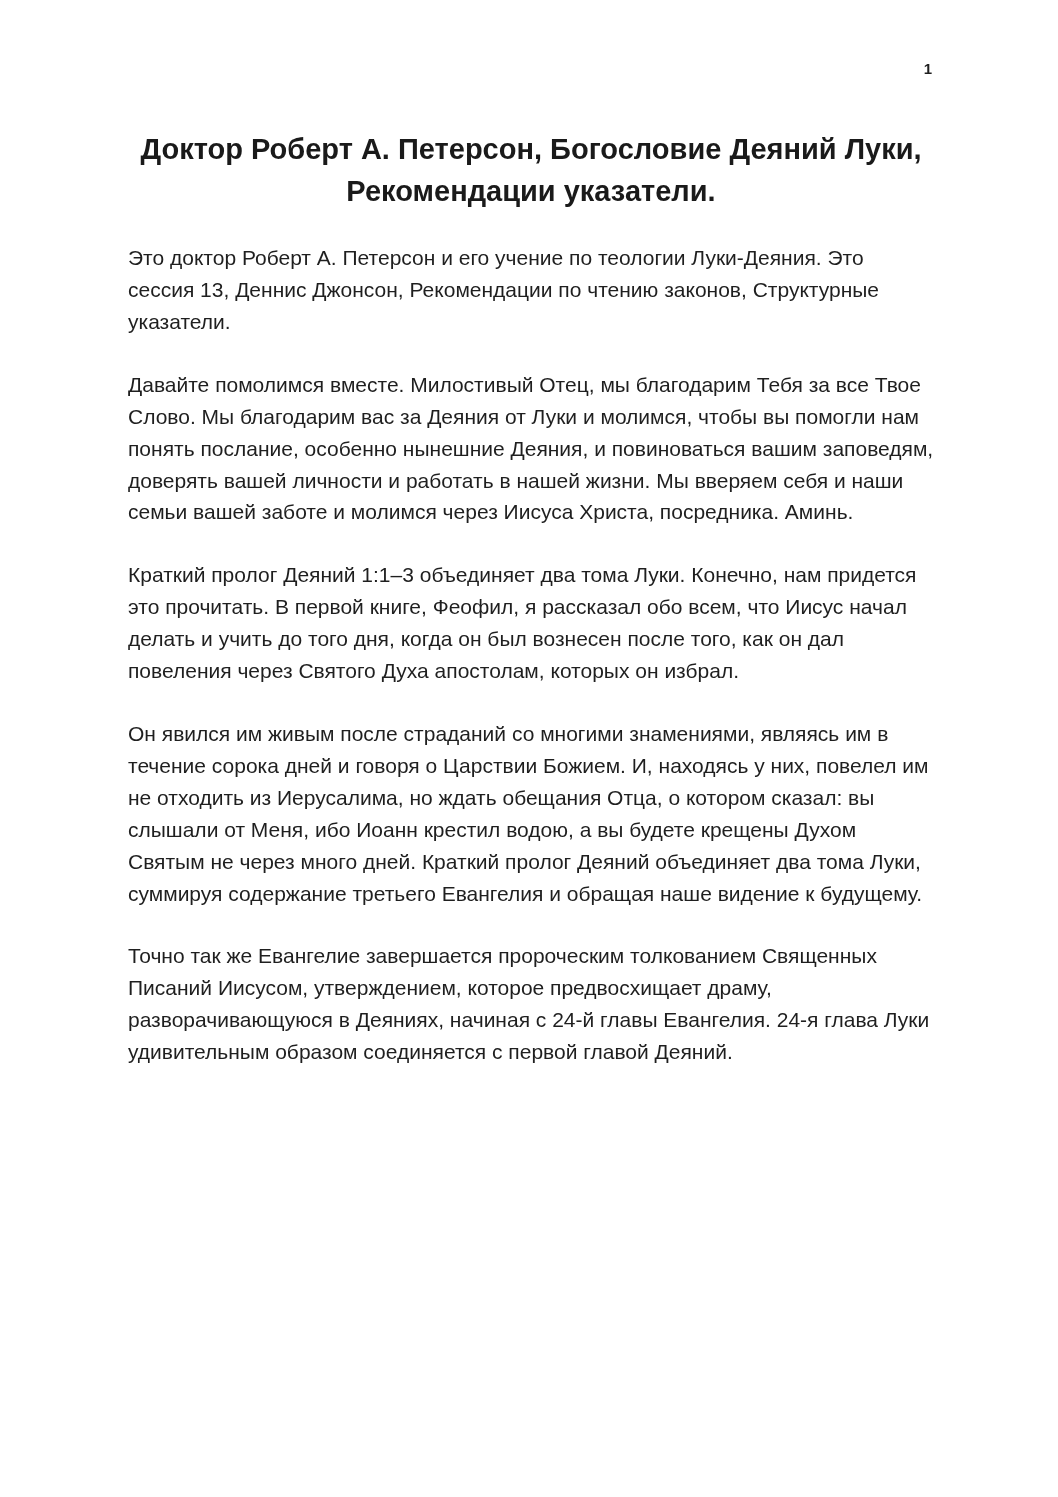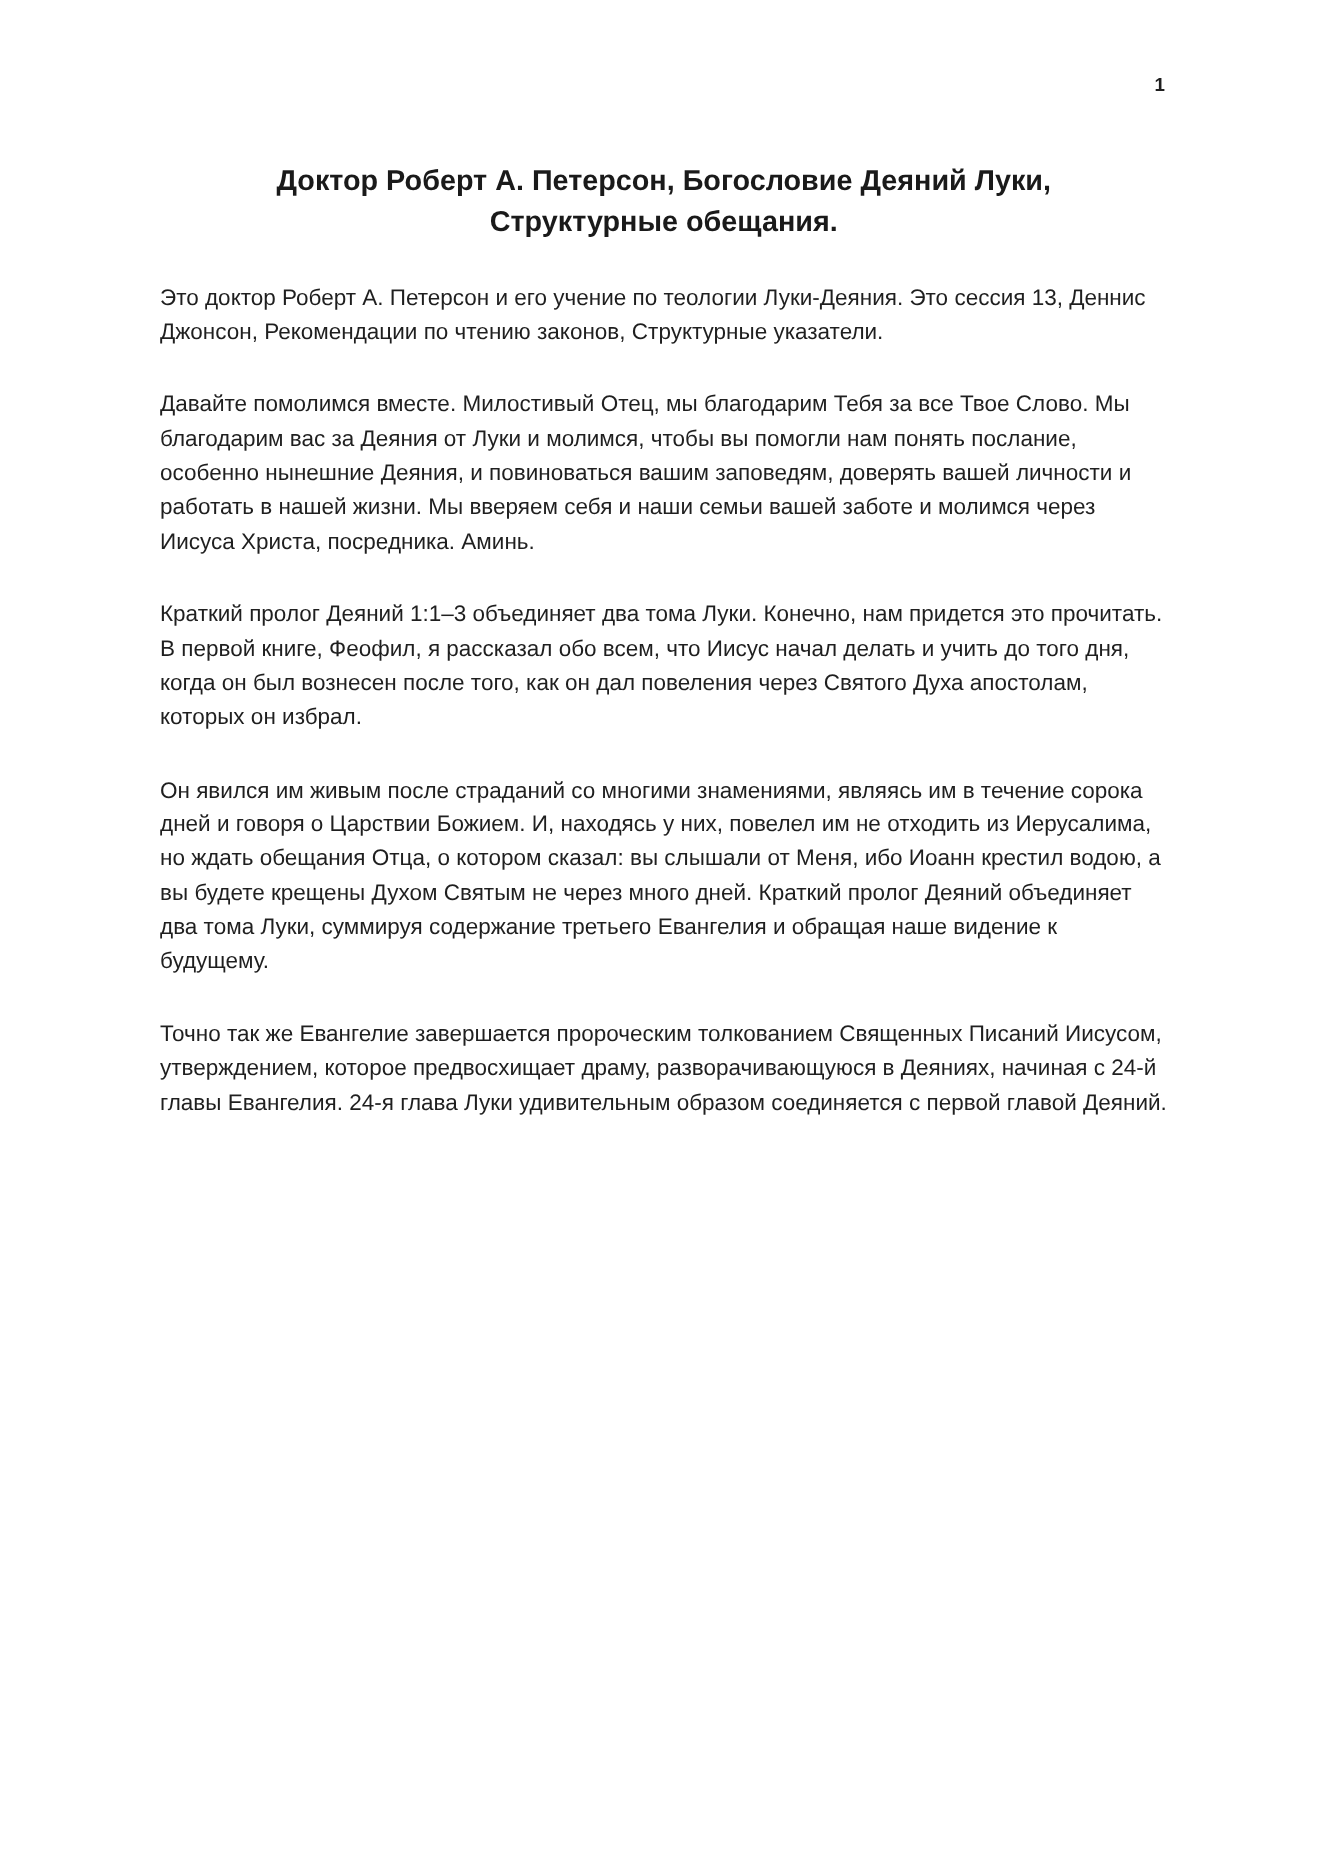--- a/index.html
+++ b/index.html
@@ -26,47 +26,47 @@
     color: #1f1f1f;
   }
   .content {
     position: absolute;
     left: 128px;
     top: 128px;
     width: 806px;
   }
   .doc-title {
     font-weight: bold;
-    font-size: 23px;
+    font-size: 29px;
     line-height: 1.45;
     text-align: center;
     color: #1a1a1a;
     margin: 0 0 30px 0;
   }
   .doc-title .title-line {
     display: block;
   }
   .body-text p {
-    font-size: 18px;
+    font-size: 21px;
     line-height: 1.52;
     margin: 0 0 31px 0;
     text-align: left;
     color: #1f1f1f;
   }
 </style>
 </head>
 <body>
 
 <div class="page">
   <div class="page-number">1</div>
 
   <div class="content">
     <h1 class="doc-title">
       <span class="title-line">Доктор Роберт А. Петерсон, Богословие Деяний Луки,</span>
-      <span class="title-line">Структурные обещания.</span>
+      <span class="title-line">Рекомендации указатели.</span>
     </h1>
 
     <div class="body-text">
       <p>Это доктор Роберт А. Петерсон и его учение по теологии Луки-Деяния. Это сессия 13, Деннис Джонсон, Рекомендации по чтению законов, Структурные указатели.</p>
       <p>Давайте помолимся вместе. Милостивый Отец, мы благодарим Тебя за все Твое Слово. Мы благодарим вас за Деяния от Луки и молимся, чтобы вы помогли нам понять послание, особенно нынешние Деяния, и повиноваться вашим заповедям, доверять вашей личности и работать в нашей жизни. Мы вверяем себя и наши семьи вашей заботе и молимся через Иисуса Христа, посредника. Аминь.</p>
       <p>Краткий пролог Деяний 1:1–3 объединяет два тома Луки. Конечно, нам придется это прочитать. В первой книге, Феофил, я рассказал обо всем, что Иисус начал делать и учить до того дня, когда он был вознесен после того, как он дал повеления через Святого Духа апостолам, которых он избрал.</p>
       <p>Он явился им живым после страданий со многими знамениями, являясь им в течение сорока дней и говоря о Царствии Божием. И, находясь у них, повелел им не отходить из Иерусалима, но ждать обещания Отца, о котором сказал: вы слышали от Меня, ибо Иоанн крестил водою, а вы будете крещены Духом Святым не через много дней. Краткий пролог Деяний объединяет два тома Луки, суммируя содержание третьего Евангелия и обращая наше видение к будущему.</p>
       <p>Точно так же Евангелие завершается пророческим толкованием Священных Писаний Иисусом, утверждением, которое предвосхищает драму, разворачивающуюся в Деяниях, начиная с 24-й главы Евангелия. 24-я глава Луки удивительным образом соединяется с первой главой Деяний.</p>
     </div>
   </div>

